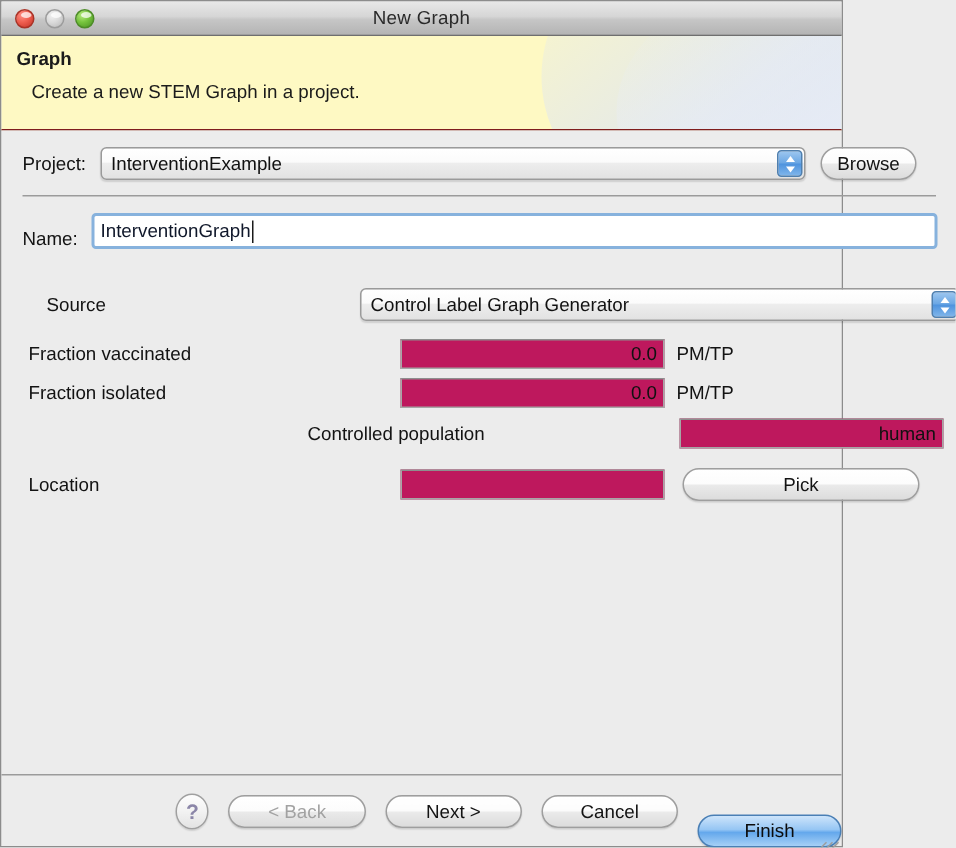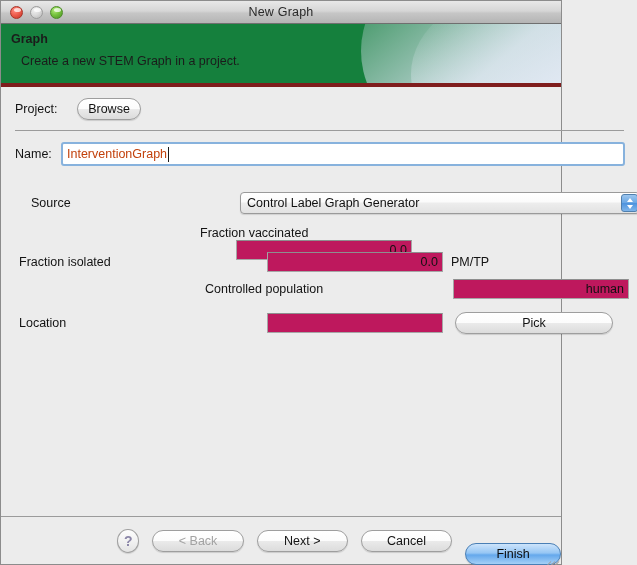--- a/index.html
+++ b/index.html
@@ -56,22 +56,22 @@
   }
   .light.close  { background: radial-gradient(circle at 35% 28%, #ff8f85 0%, #ef5f50 45%, #c33225 100%); border: 1px solid #a93327; }
   .light.min    { background: radial-gradient(circle at 35% 28%, #f2f2f2 0%, #d9d9d9 48%, #b6b6b6 100%); border: 1px solid #9c9c9c; }
   .light.zoom   { background: radial-gradient(circle at 35% 28%, #b6eb7f 0%, #77c43e 45%, #4a9023 100%); border: 1px solid #4d8c28; }
 
   
   #banner {
     position: relative;
     flex: none;
     height: 63px;
-    background: #15803d;
-    border-bottom: 4px solid #7f1d1d;
+    background: #fef9c3;
+    border-bottom: 1px solid #7f1d1d;
     overflow: hidden;
     padding: 8px 0 0 10px;
   }
   #banner-swoosh {
     position: absolute;
     right: -50px;
     top: -78px;
     width: 250px;
     height: 210px;
     border-radius: 50%;
@@ -133,21 +133,21 @@
     height: 24px;
     border: 2px solid #87b2dd;
     border-radius: 3px;
     background: #fff;
     display: flex;
     align-items: center;
     padding: 0 4px;
   }
   #name-field-wrap .val {
     font-size: 12.5px;
-    color: #c2410c;
+    color: #0f172a;
   }
   #caret {
     display: inline-block;
     width: 1px;
     height: 15px;
     background: #1a1a1a;
     margin-left: 1px;
   }
 
   
@@ -270,45 +270,52 @@
     <div id="banner-swoosh"></div>
     <div id="banner-swoosh2"></div>
     <div id="banner-title">Graph</div>
     <div id="banner-desc">Create a new STEM Graph in a project.</div>
   </div>
 
   <div id="body">
 
     <div class="row" style="left:14px; top:11px; width:610px;">
       <span class="flabel" style="width:52px;">Project:</span>
+      <div class="combo" style="width:470px;">
+        <span class="cval">InterventionExample</span>
+        <span class="stepper">
+          <i class="up"></i>
+            <i class="dn"></i>
+        </span>
+      </div>
       <div class="btn" style="width:64px; margin-left:10px;">Browse</div>
     </div>
 
     <div class="sep" style="left:14px; top:43px; width:609px;"></div>
 
-    <div class="row" style="left:14px; top:55px; width:610px;">
+    <div class="row" style="left:14px; top:55px; width:610px;align-items:flex-end;">
       <span class="flabel" style="width:46px;">Name:</span>
       <div id="name-field-wrap" style="width:564px;">
         <span class="val">InterventionGraph</span>
         <span id="caret"></span>
       </div>
     </div>
 
     <div class="row" style="left:30px; top:105px; width:610px;">
       <span class="flabel" style="width:209px;">Source</span>
       <div class="combo" style="width:400px;">
         <span class="cval">Control Label Graph Generator</span>
         <span class="stepper">
           <i class="up"></i>
             <i class="dn"></i>
         </span>
       </div>
     </div>
 
-    <div class="row" style="left:18px; top:139px; width:610px;flex-direction:column;">
+    <div class="row" style="left:18px; top:139px; width:610px;">
       <span class="flabel" style="width:248px;">Fraction vaccinated</span>
       <div class="tfield" style="width:176px;">
         <span>0.0</span>
       </div>
       <span class="flabel" style="margin-left:8px;">PM/TP</span>
     </div>
 
     <div class="row" style="left:18px; top:165px; width:610px;">
       <span class="flabel" style="width:248px;">Fraction isolated</span>
       <div class="tfield" style="width:176px;">

